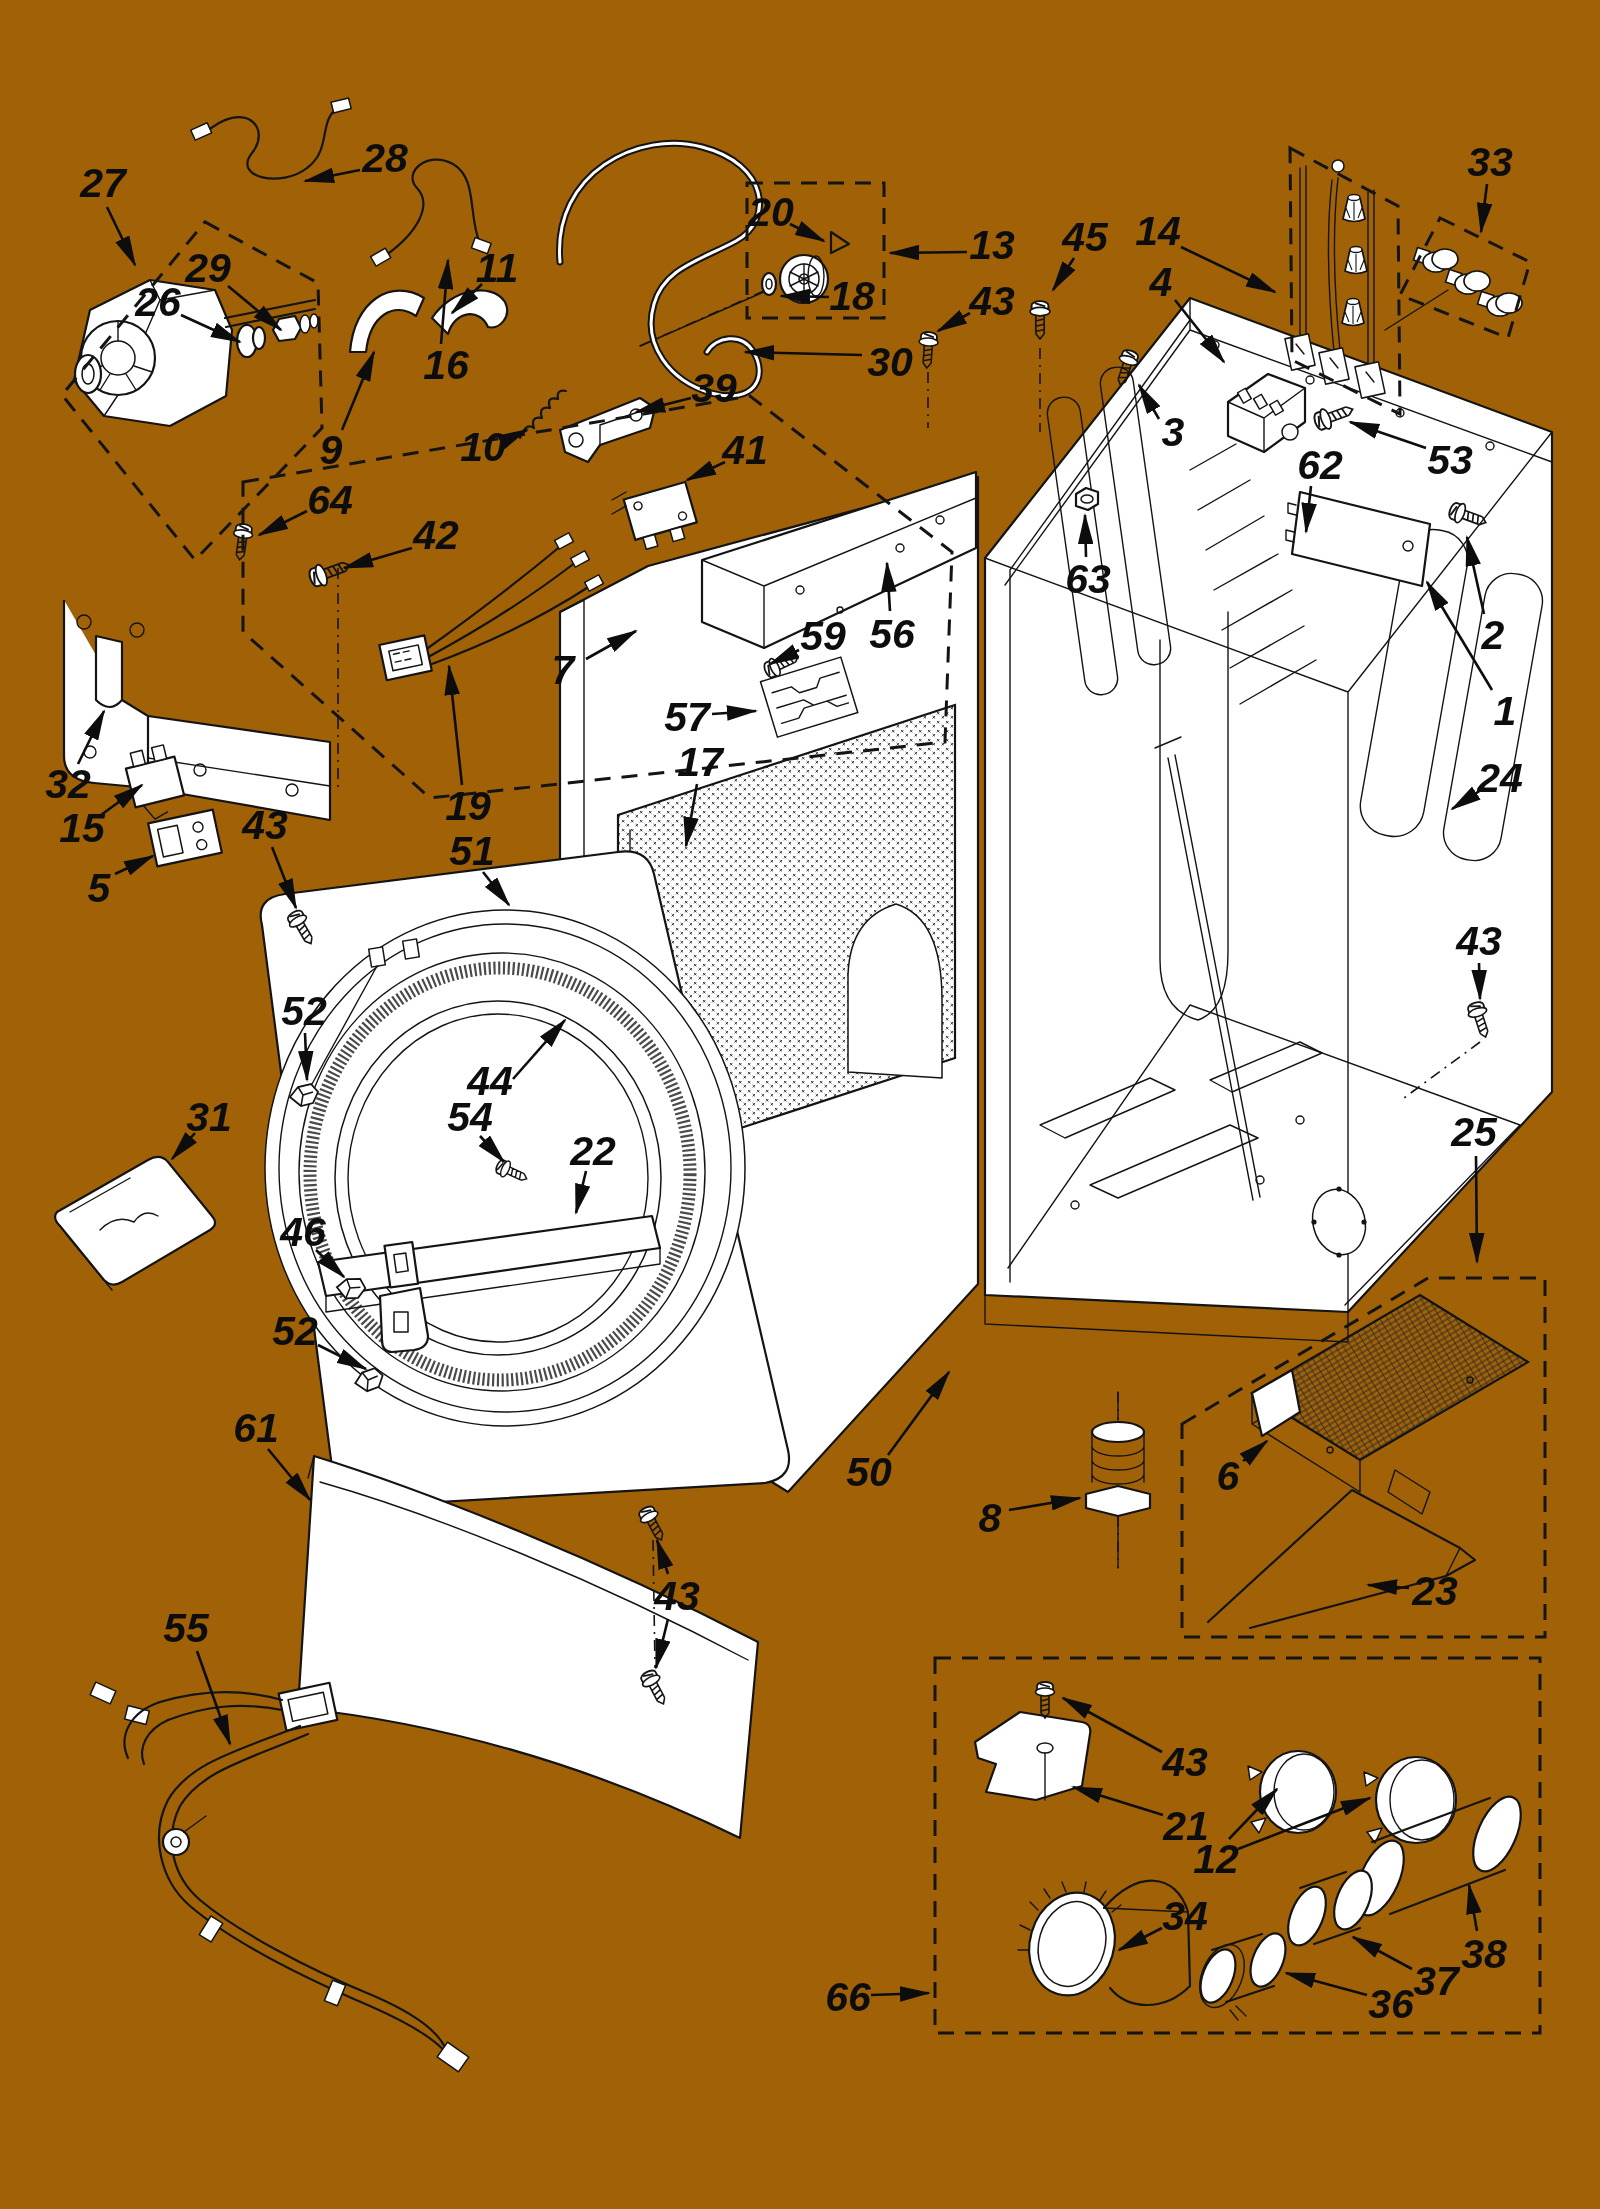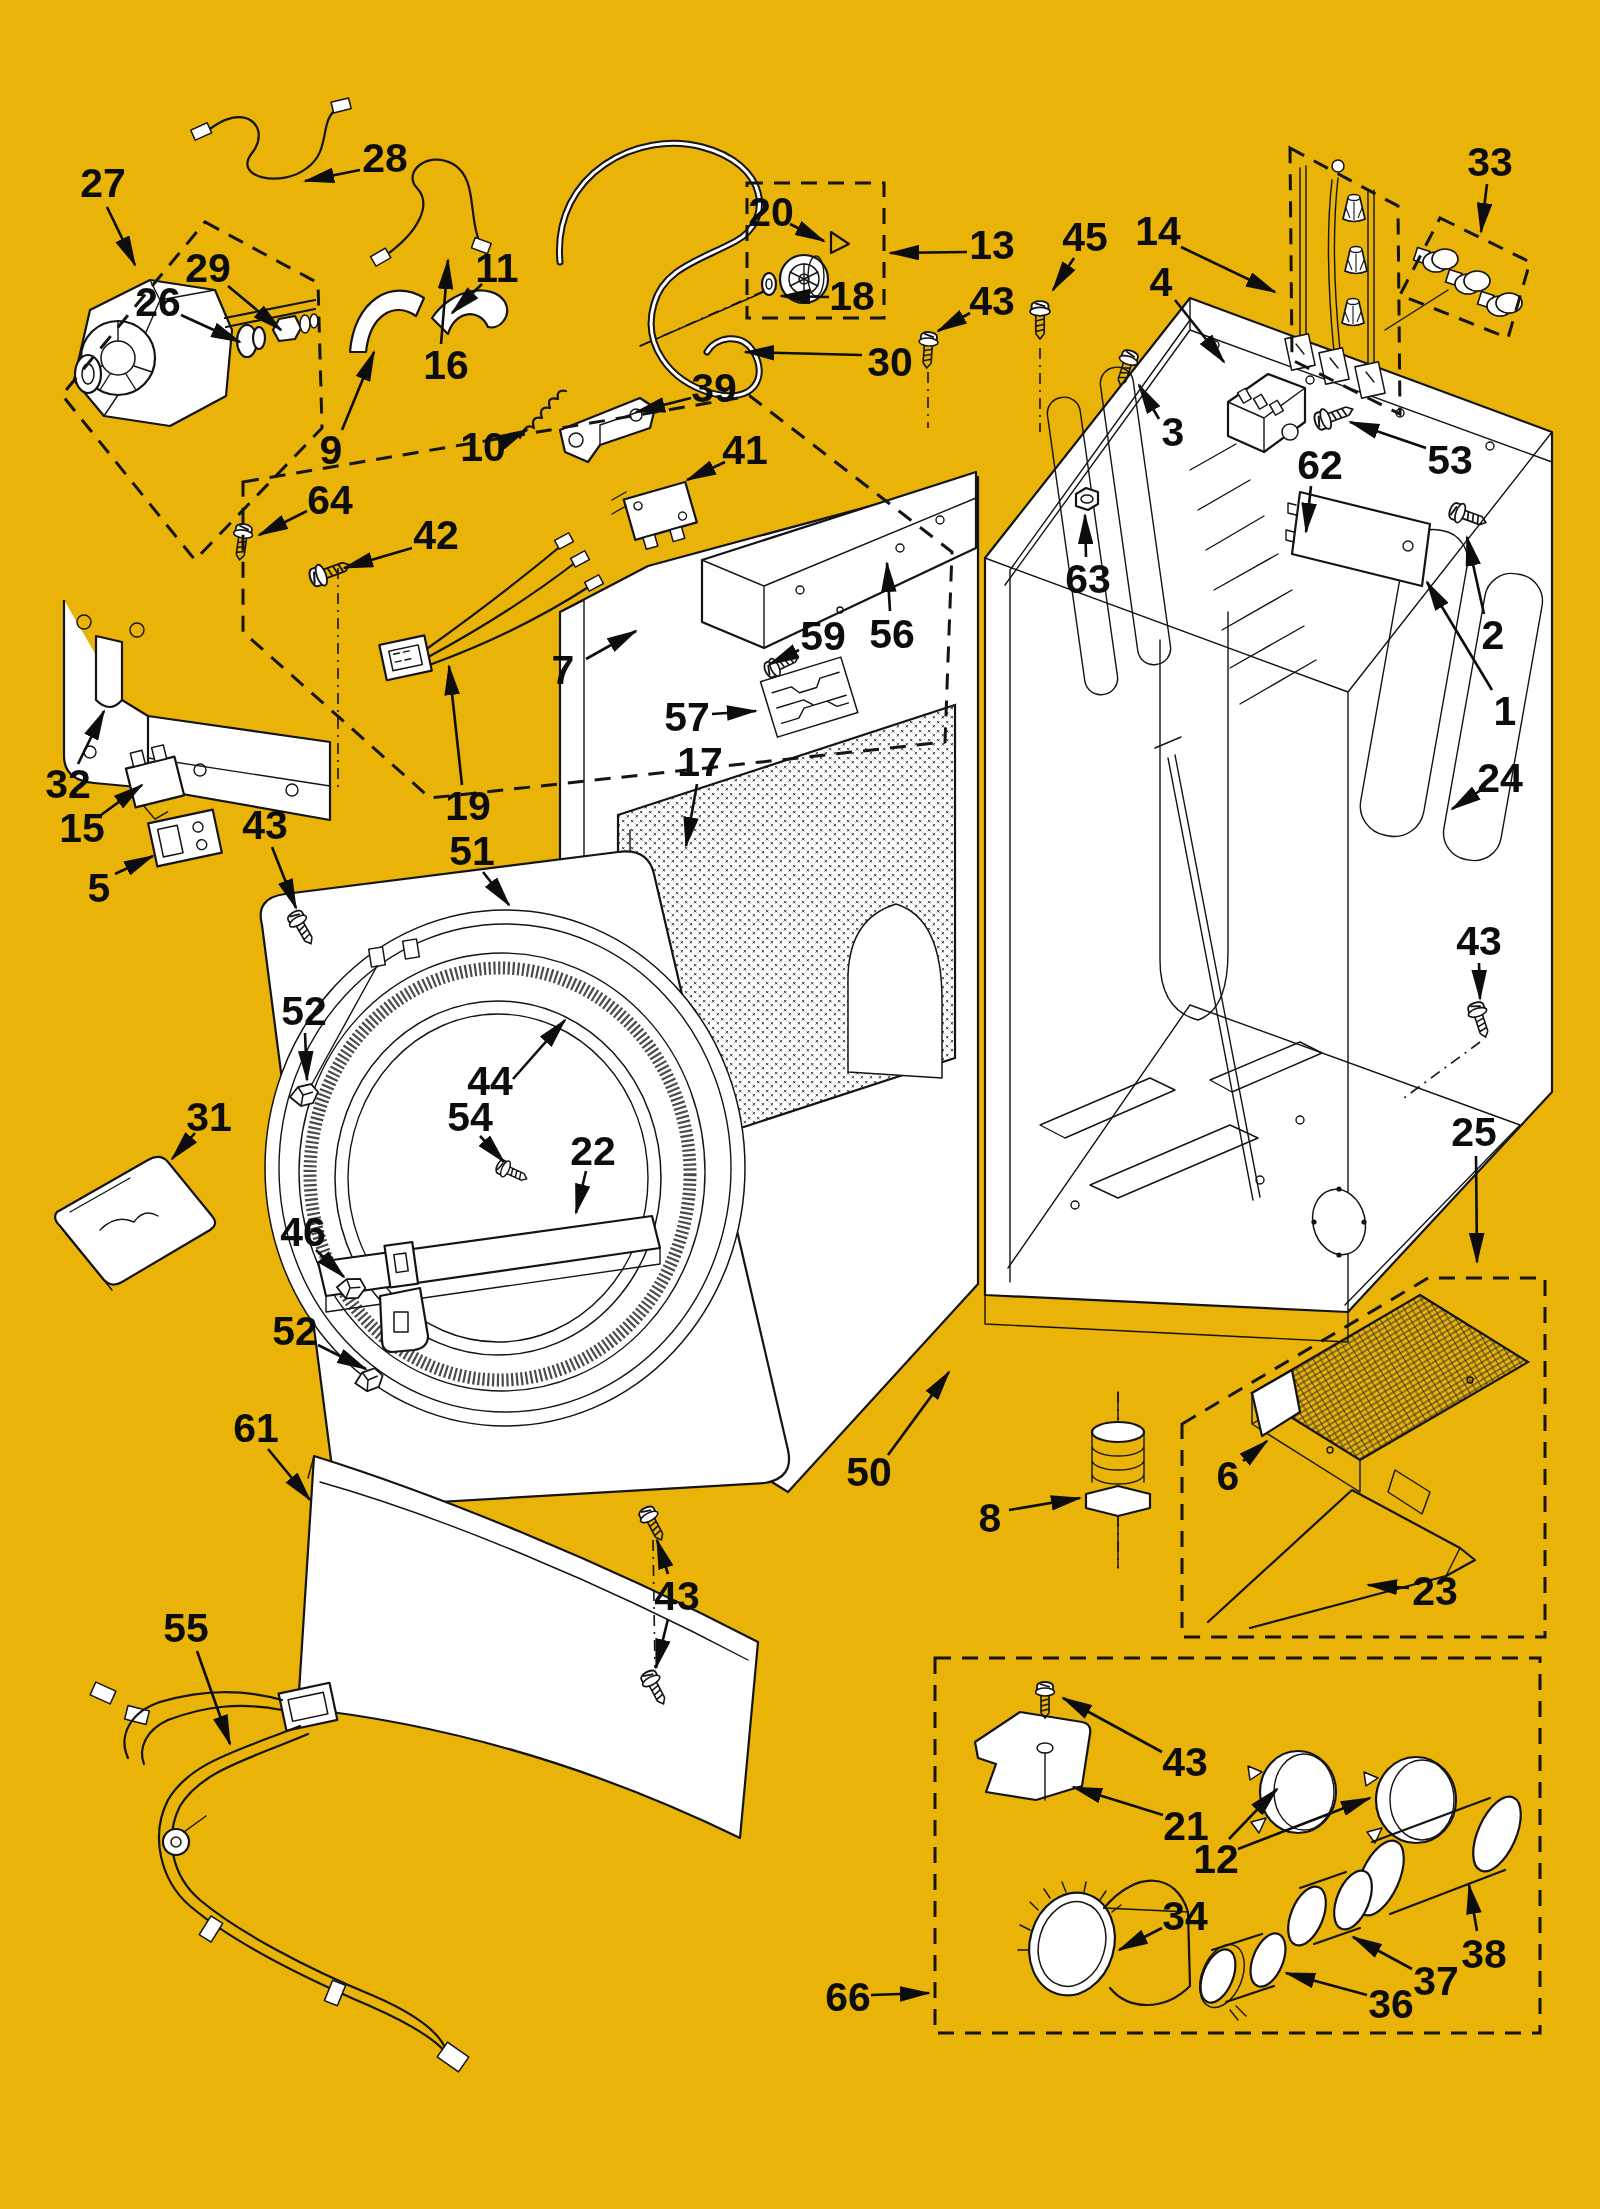--- a/index.html
+++ b/index.html
@@ -1,16 +1,16 @@
 <!DOCTYPE html>
 <html><head>
 <meta charset="utf-8">
 <style>
   html,body{margin:0;padding:0;background:#fff;}
-  .stage{position:relative;width:1600px;height:2209px;background:#eab308;overflow:hidden;}
+  .stage{position:relative;width:1600px;height:2209px;background:#a16207;overflow:hidden;font-style:italic;}
   svg{display:block;}
   .ln{fill:none;stroke:#141414;stroke-width:2.2;stroke-linecap:round;stroke-linejoin:round;}
   .lnthin{fill:none;stroke:#141414;stroke-width:1.4;stroke-linecap:round;stroke-linejoin:round;}
   .wh{fill:#ffffff;stroke:#141414;stroke-width:2.2;stroke-linejoin:round;}
   .whthin{fill:#ffffff;stroke:#141414;stroke-width:1.5;stroke-linejoin:round;}
   .dash{fill:none;stroke:#141414;stroke-width:3;stroke-dasharray:16,11;stroke-linejoin:miter;}
   .axis{fill:none;stroke:#141414;stroke-width:1.6;stroke-dasharray:11,6,2,6;}
   .callout-label{font-family:"Liberation Sans","DejaVu Sans",sans-serif;font-weight:700;font-size:41px;fill:#0d0d0d;}
   .arrow{stroke:#0d0d0d;stroke-width:2.6;fill:none;}
 </style>

